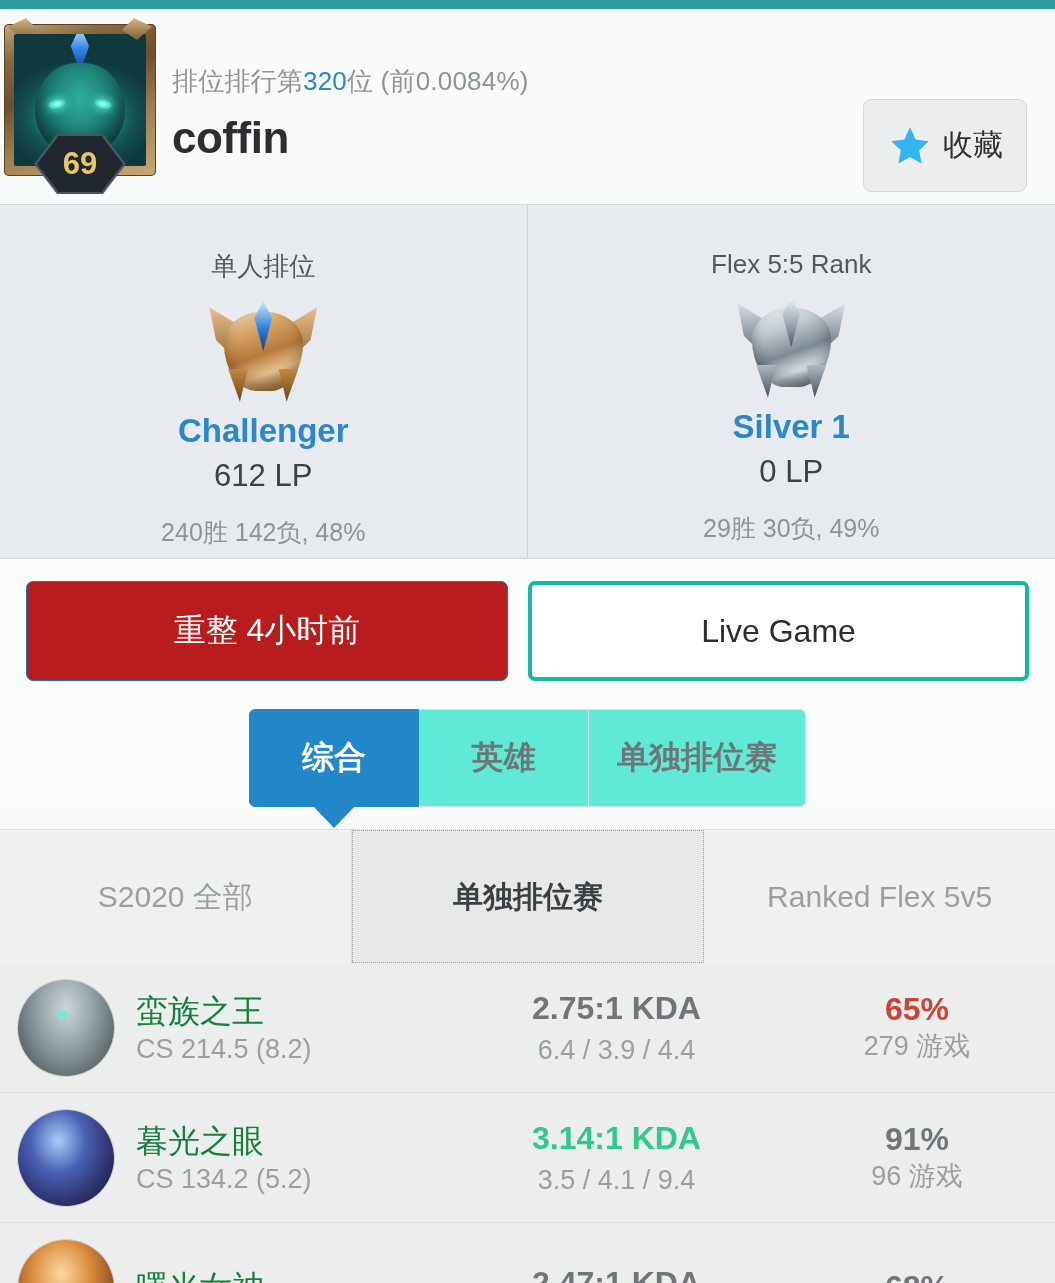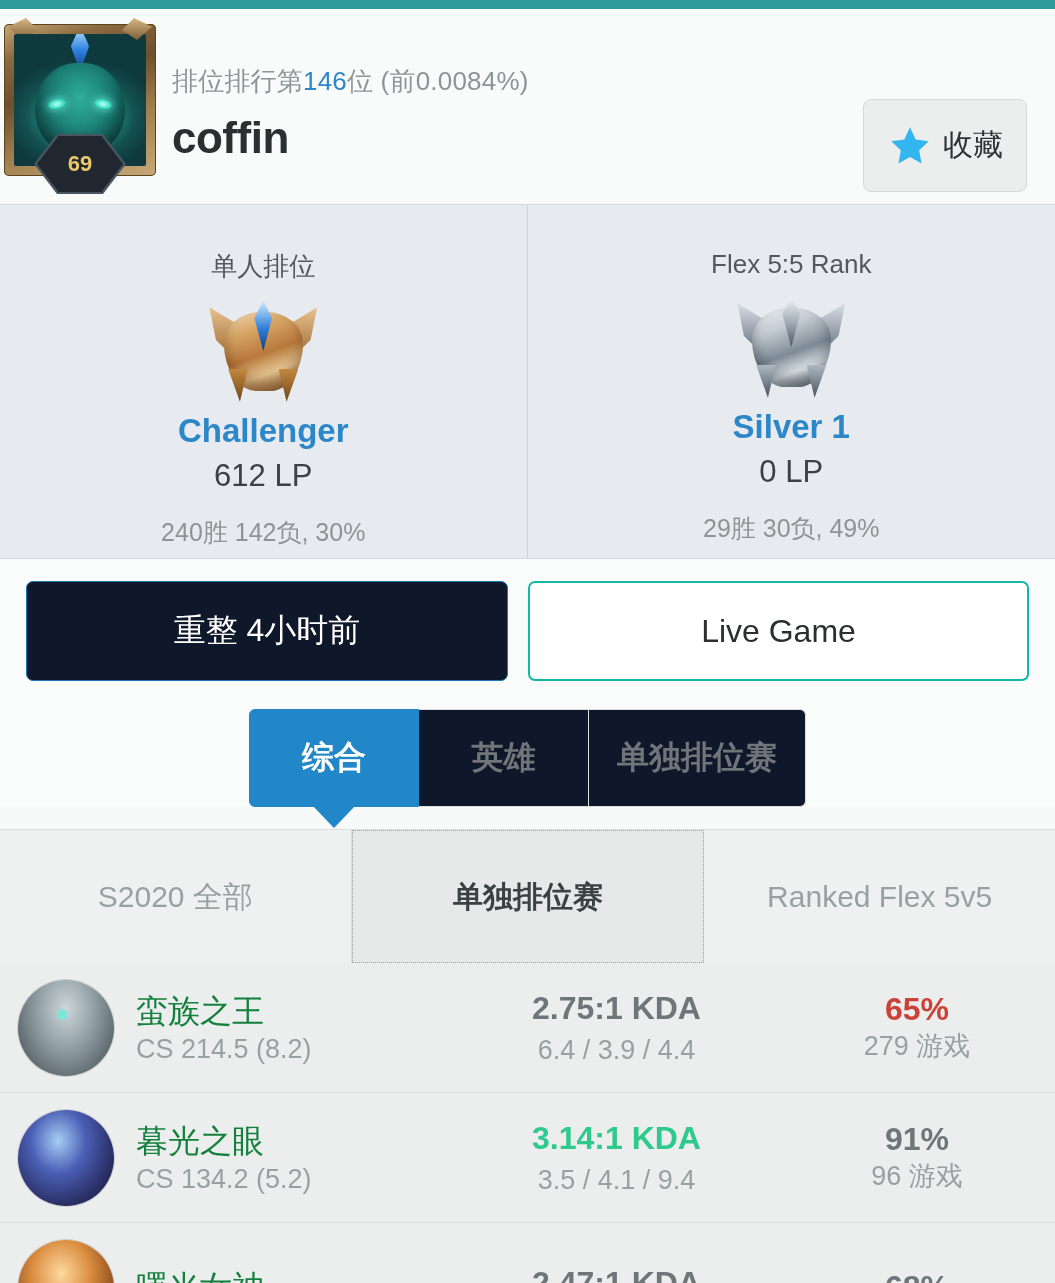--- a/index.html
+++ b/index.html
@@ -71,21 +71,21 @@
     background: linear-gradient(180deg,#bfe9ff,#2b7fe0 55%,#173f83);
     clip-path: polygon(50% 0,100% 45%,50% 100%,0 45%);
   }
   .level-badge {
     position:absolute; left:50%; bottom:-16px; transform:translateX(-50%);
     width:86px; height:56px;
     background:#20272e;
     clip-path: polygon(25% 0,75% 0,100% 50%,75% 100%,25% 100%,0 50%);
     border: 0;
     display:flex; align-items:center; justify-content:center;
-    color:#e8c66a; font-size:22px; font-weight:600;
+    color:#e8c66a; font-size:31px; font-weight:600;
     box-shadow: 0 0 0 2px #3b434c;
     z-index:3;
   }
   .level-badge-ring {
     position:absolute; left:50%; bottom:-18px; transform:translateX(-50%);
     width:92px; height:60px; background:#4a5563;
     clip-path: polygon(25% 0,75% 0,100% 50%,75% 100%,25% 100%,0 50%);
     z-index:2;
   }
 
@@ -163,35 +163,35 @@
 
   
   .actions { display:flex; gap:20px; padding:22px 26px 0 26px; background:#fafbfb; }
   .btn {
     height:100px; border-radius:7px;
     display:flex; align-items:center; justify-content:center;
     font-size:32px; cursor:pointer;
   }
   .btn-primary {
     flex:0 0 482px;
-    background:#0f172a; color:#fff; border:1px solid #1c77b2;
+    background:#b91c1c; color:#fff; border:1px solid #1c77b2;
   }
   .btn-ghost {
     flex:1 1 auto;
-    background:#fff; color:#2b2f31; border:2px solid #14b8a6;
+    background:#fff; color:#2b2f31; border:4px solid #14b8a6;
   }
 
   
   .tabs-wrap { background:#fafbfb; display:flex; justify-content:center; padding-top:28px; }
   .tabs { display:flex; position:relative;font-weight:bold; }
   .tab {
     height:98px; min-width:170px; padding:0 28px;
     display:flex; align-items:center; justify-content:center;
     font-size:32px; cursor:pointer;
-    background:#0f172a; color:#6f7578;
+    background:#5eead4; color:#6f7578;
     border:1px solid #dcdfdf; border-left:none;
   }
   .tab:first-child { border-left:1px solid #dcdfdf; border-radius:6px 0 0 6px; }
   .tab:last-child { border-radius:0 6px 6px 0; }
   .tab.active {
     background:#2287c8; color:#fff; border-color:#2287c8; position:relative;
   }
   .tab.active::after {
     content:""; position:absolute; left:50%; bottom:-22px;
     transform:translateX(-50%);
@@ -277,21 +277,21 @@
           <div class="alien-eye r"></div>
         </div>
       </div>
     </div>
     <div class="level-badge-ring"></div>
     <div class="level-badge">69</div>
   </div>
 
   <div class="head-text">
     <div class="rank-line">
-      <span>排位排行第</span><span class="num">146</span><span>位 (前0.0084%)</span>
+      <span>排位排行第</span><span class="num">320</span><span>位 (前0.0084%)</span>
     </div>
     <div class="summoner-name">coffin</div>
   </div>
 
   <div class="fav-btn">
     <svg class="star" viewBox="0 0 24 24">
       <path fill="#33b5f0" d="M12 1.8l3.1 6.6 7.1.95-5.2 5 1.3 7.2-6.3-3.5-6.3 3.5 1.3-7.2-5.2-5 7.1-.95z"></path>
     </svg>
     <span class="fav-label">收藏</span>
   </div>
@@ -304,21 +304,21 @@
     <div class="emblem challenger">
       <div class="wing l"></div>
         <div class="wing r"></div>
       <div class="helm"></div>
       <div class="gem"></div>
       <div class="spike l"></div>
         <div class="spike r"></div>
     </div>
     <div class="tier-name">Challenger</div>
     <div class="lp">612 LP</div>
-    <div class="wl">240胜 142负, 30%</div>
+    <div class="wl">240胜 142负, 48%</div>
   </div>
 
   <div class="rank-col right">
     <div class="queue-name">Flex 5:5 Rank</div>
     <div class="emblem silver">
       <div class="wing l"></div>
         <div class="wing r"></div>
       <div class="helm"></div>
       <div class="gem"></div>
       <div class="spike l"></div>

